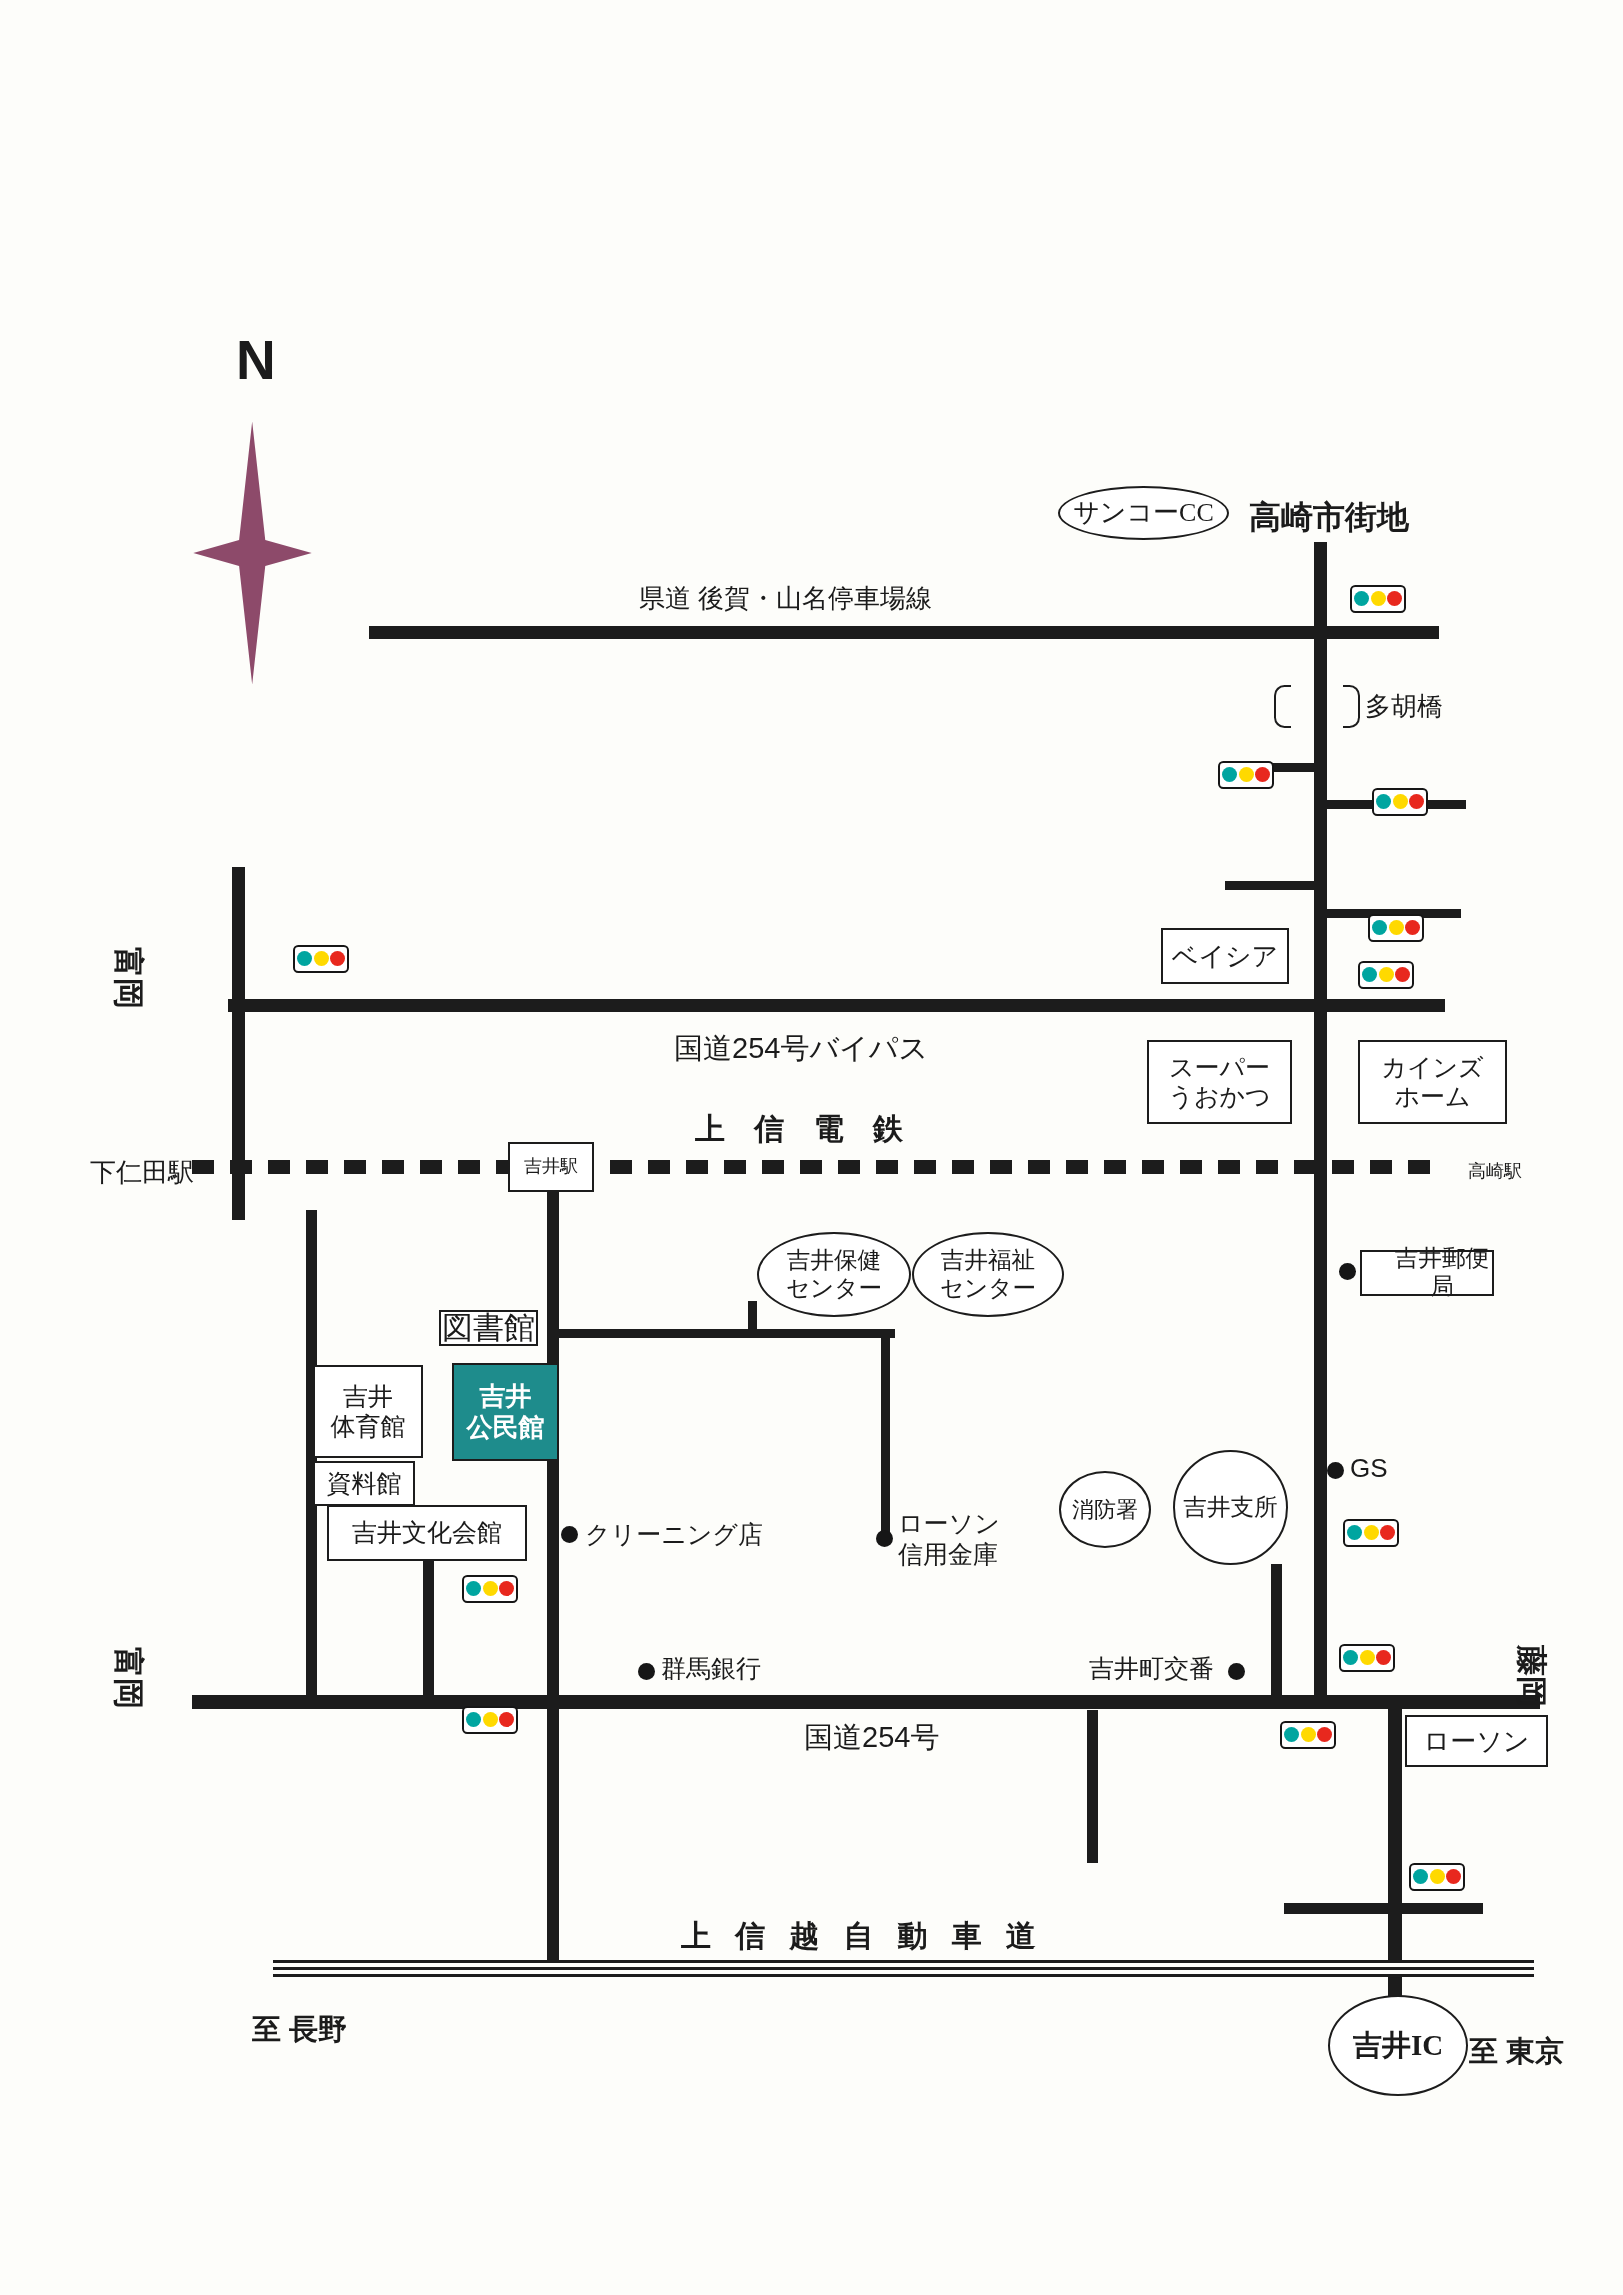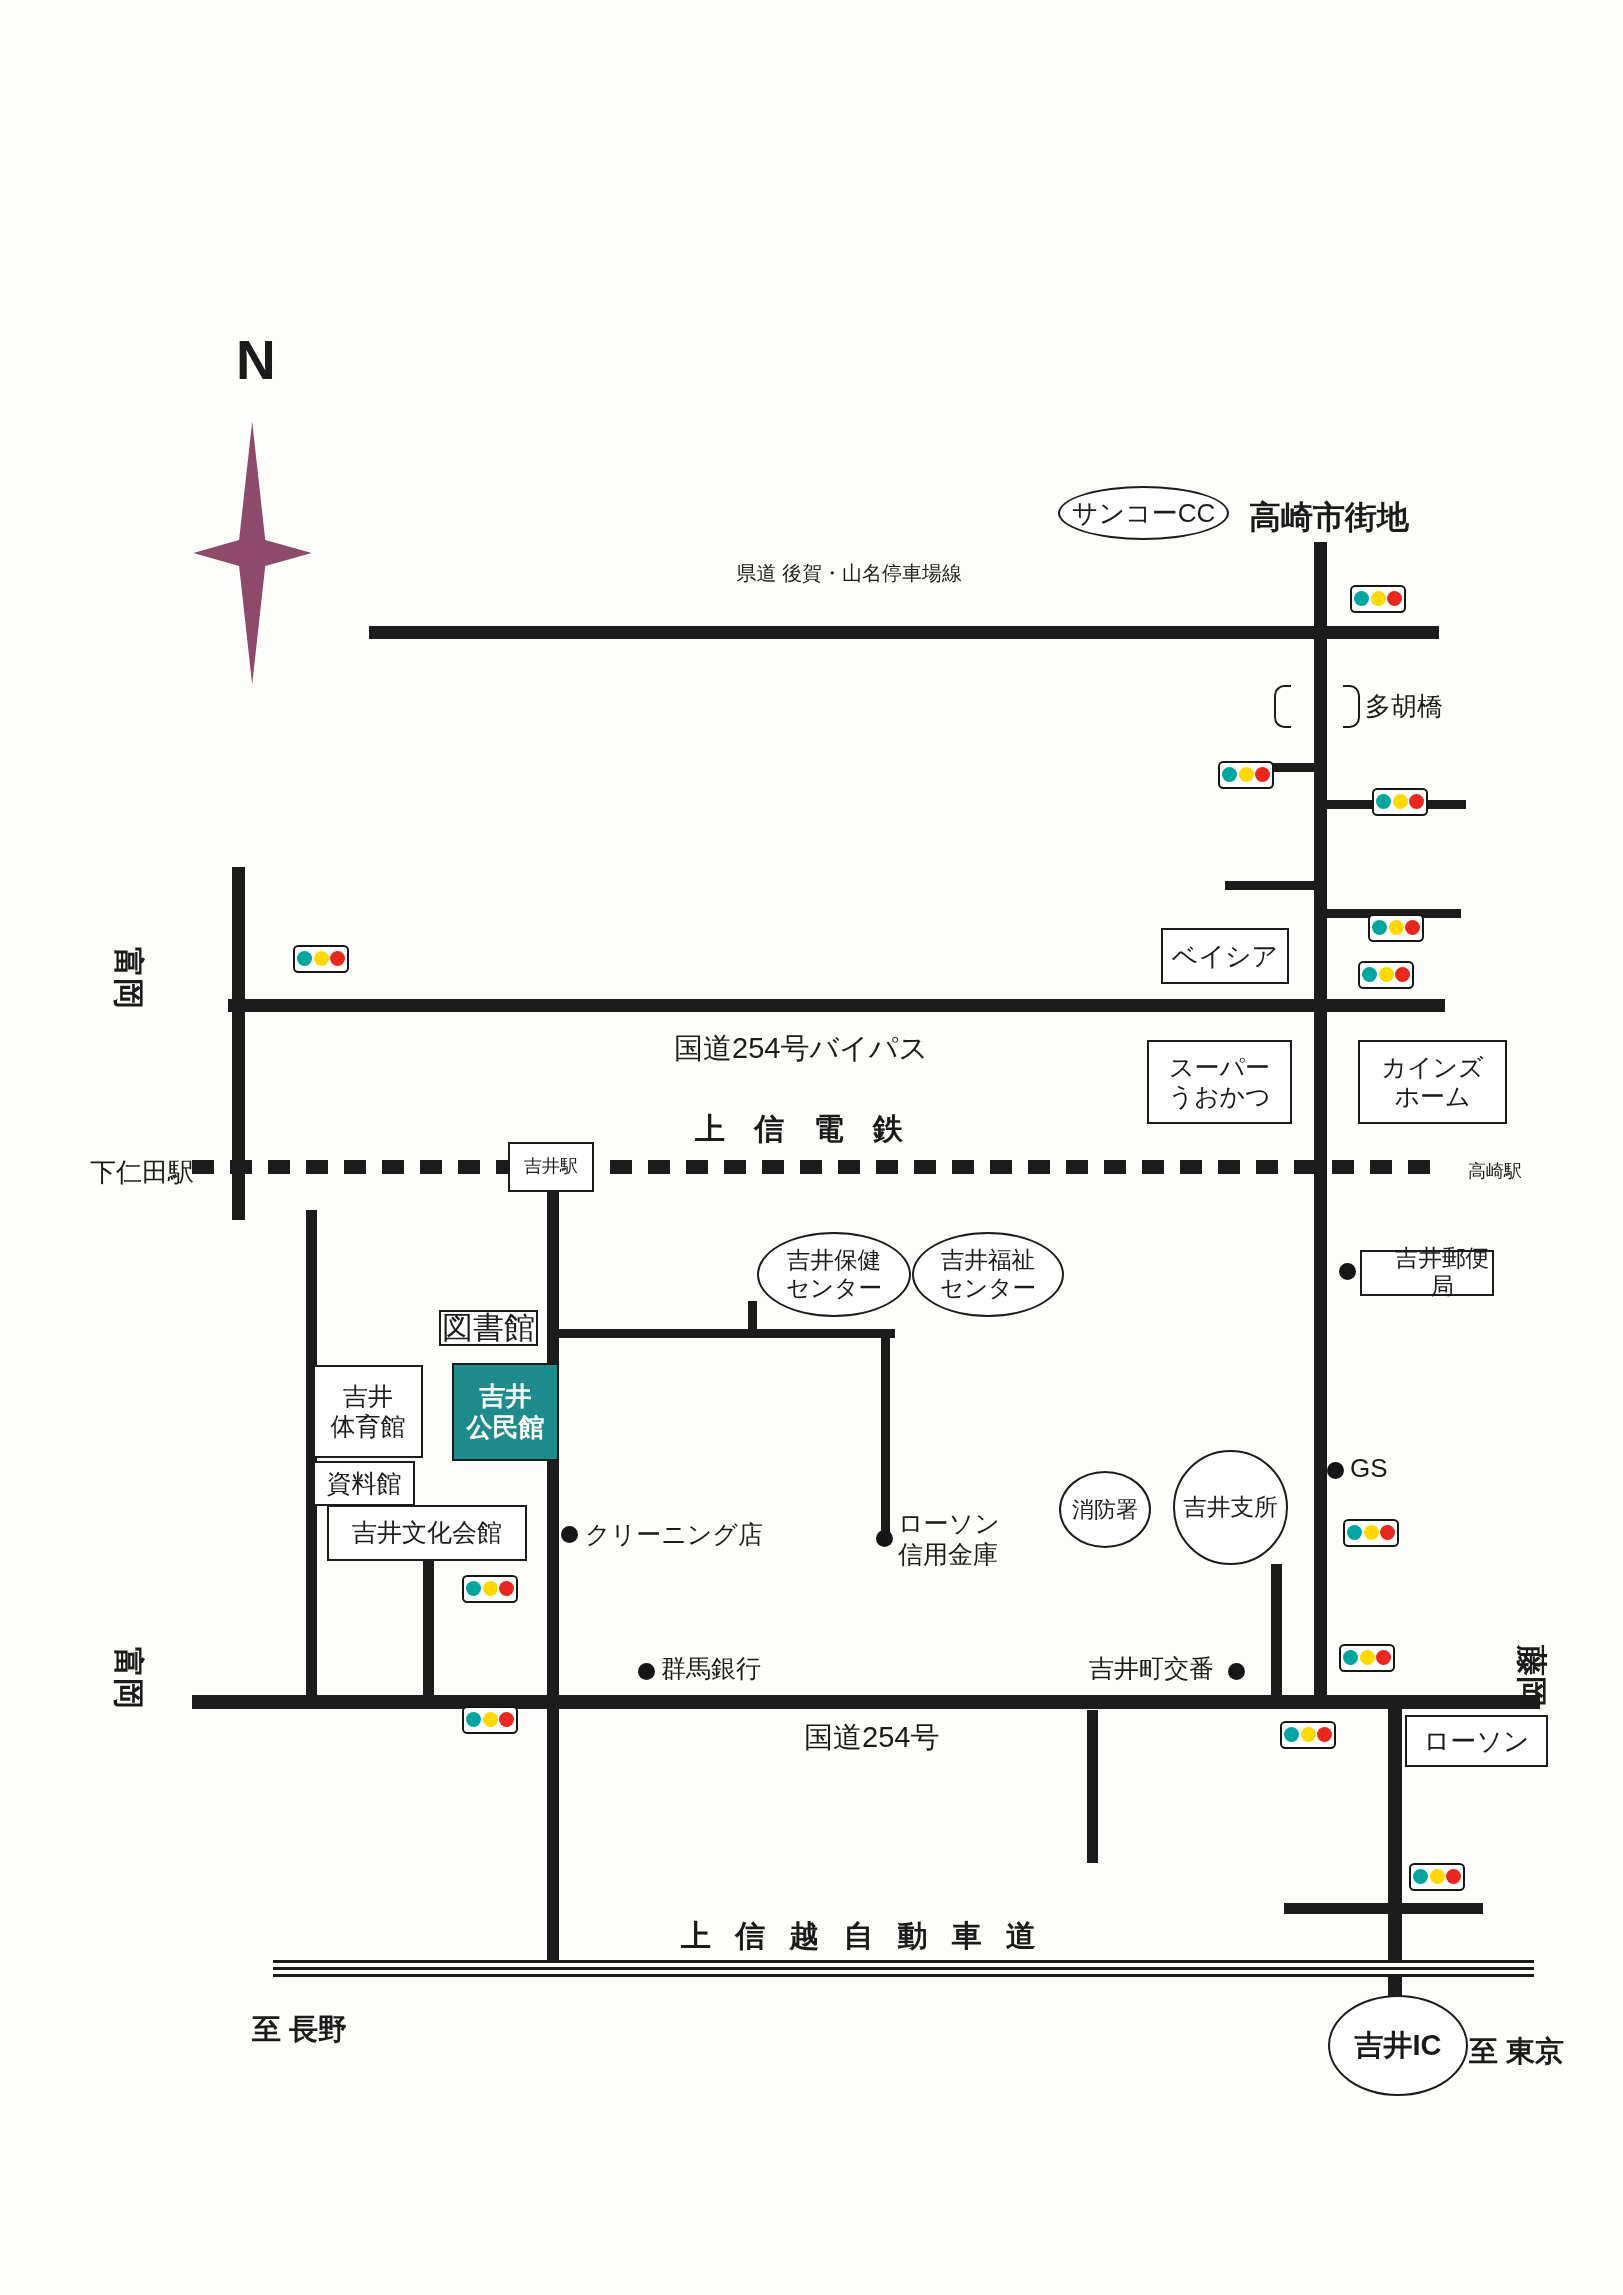--- a/index.html
+++ b/index.html
@@ -16,21 +16,21 @@
   .hwy{
     position:absolute;height:17px;box-sizing:border-box;z-index:1;
     border-top:3.3px solid #1c1c1c;border-bottom:3.3px solid #1c1c1c;background:#fdfdfa;
   }
   .hwy::after{content:"";position:absolute;left:0;right:0;top:50%;height:3.3px;margin-top:-2px;background:#1c1c1c;}
   .box{
     position:absolute;background:#ffffff;border:2.6px solid #1c1c1c;z-index:5;
     display:flex;align-items:center;justify-content:center;text-align:center;
     line-height:1.18;white-space:pre-line;box-sizing:border-box;
   }
-  .ellipse{border-radius:50%;}
+  .ellipse{border-radius:50%;font-family:Liberation Serif, serif;}
   .label{position:absolute;z-index:4;white-space:pre-line;line-height:1.25;}
   .center{text-align:center;}
   .vlabel{
     position:absolute;z-index:4;font-size:31px;font-weight:bold;
     transform:rotate(90deg);transform-origin:center;white-space:nowrap;
   }
   .dot{position:absolute;width:17px;height:17px;border-radius:50%;background:#161616;z-index:6;}
   .sig{
     position:absolute;width:56px;height:27.5px;background:#fff;border:2px solid #161616;
     border-radius:5.2px;display:flex;align-items:center;justify-content:space-evenly;z-index:7;box-sizing:border-box;
@@ -71,21 +71,21 @@
   <div class="road" style="left:1271px;top:1564px;width:10.5px;height:137px;"></div>
   <div class="road" style="left:1087px;top:1710px;width:10.5px;height:153px;"></div>
   <div class="road" style="left:1388px;top:1702px;width:14.4px;height:350px;"></div>
   <div class="road" style="left:1284px;top:1903px;width:199px;height:10.5px;"></div>
   <div class="hwy" style="left:273px;top:1960px;width:1261px;"></div>
 
   <div class="bk l" style="left:1274px;top:685px;"></div>
   <div class="bk r" style="left:1343px;top:685px;"></div>
 
   <div class="label" style="left:1249px;top:497px;font-size:32px;font-weight:bold;">高崎市街地</div>
-  <div class="label center" style="left:609px;top:561px;width:353px;font-size:20px;text-align:right;">県道 後賀・山名停車場線</div>
+  <div class="label center" style="left:609px;top:582px;width:353px;font-size:26px;">県道 後賀・山名停車場線</div>
   <div class="label" style="left:1365px;top:690px;font-size:26px;">多胡橋</div>
   <div class="label" style="left:674px;top:1030px;font-size:29px;">国道254号バイパス</div>
   <div class="vlabel" style="left:97px;top:957px;">富岡</div>
   <div class="label" style="left:695px;top:1110px;font-size:30px;font-weight:bold;letter-spacing:10.5px;">上 信 電 鉄</div>
   <div class="label" style="left:90px;top:1156px;font-size:26px;">下仁田駅</div>
   <div class="label" style="left:1468px;top:1160px;font-size:18px;">高崎駅</div>
   <div class="label" style="left:1350px;top:1452px;font-size:26px;">GS</div>
   <div class="label" style="left:585px;top:1519px;font-size:25px;">クリーニング店</div>
   <div class="label" style="left:898px;top:1508px;font-size:25px;">ローソン
 信用金庫</div>

